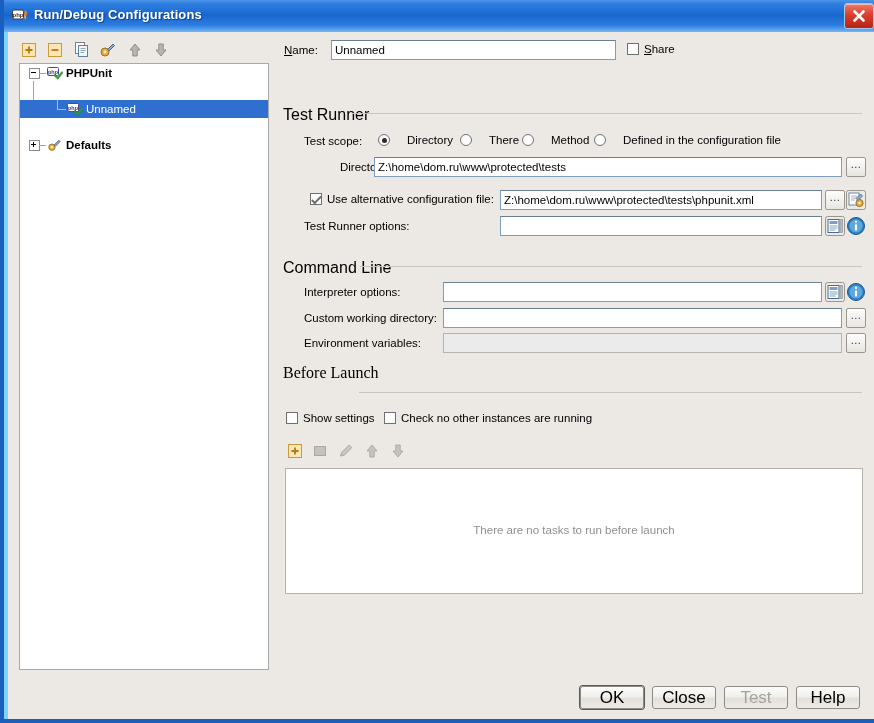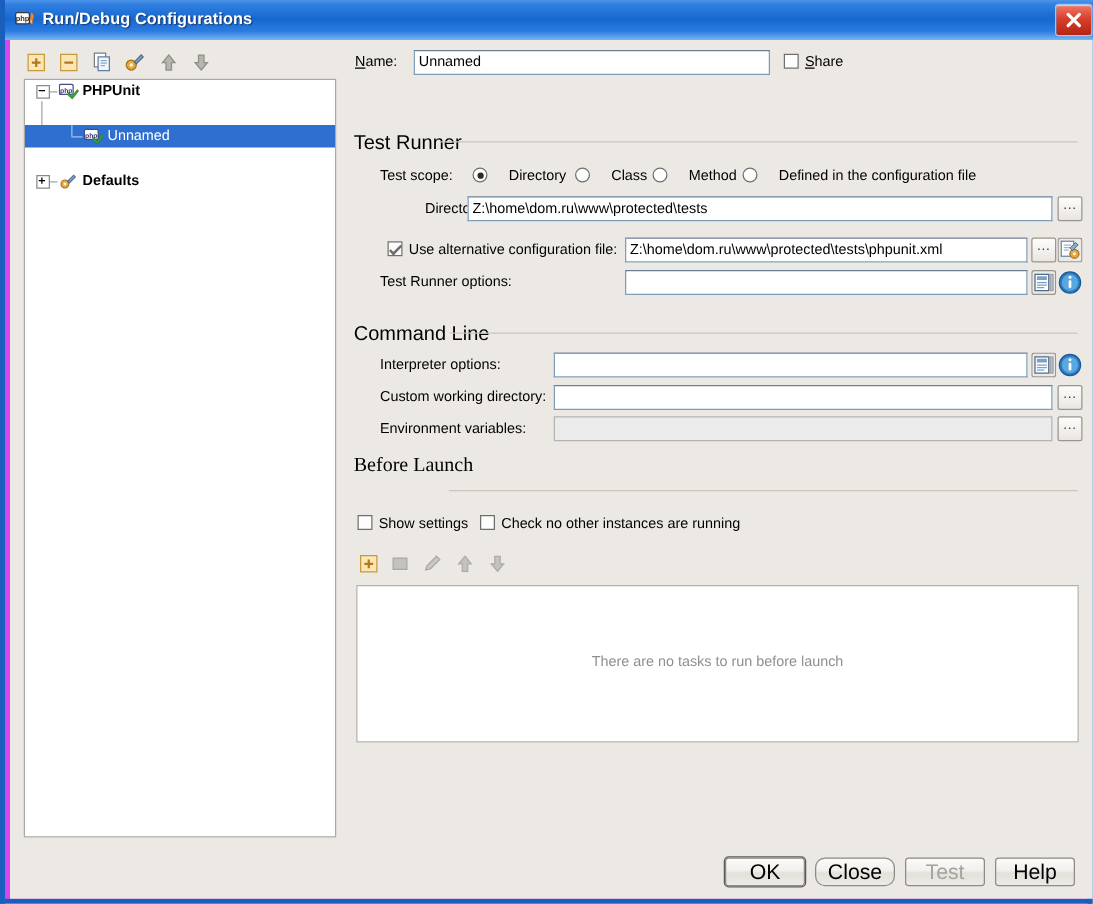--- a/index.html
+++ b/index.html
@@ -10,21 +10,21 @@
     width: 874px; height: 723px;
     font-family: "Liberation Sans", sans-serif;
     font-size: 11.5px;
     color: #000;
     overflow: hidden;
   }
   .window {
     position: absolute; left: 0; top: 0;
     width: 874px; height: 723px;
     box-sizing: border-box;
-    background: #d946ef;
+    background: #7dd3fc;
     border: 1px solid #1b5fbe;
     border-left-width: 4px; border-right-width: 4px; border-bottom-width: 4px;
     border-top-width: 0;
     background-clip: padding-box;
     padding-left: 34px;
   }
   
   .titlebar {
     position: absolute; left: 0; top: 0; width: 874px; height: 32px;
     background: linear-gradient(to bottom, #4d95e8 0%, #2f7ee0 12%, #1867cf 48%, #2b7ce0 78%, #75b5f2 100%);
@@ -301,21 +301,21 @@
       </div>
 
       <div class="grp-title" style="left:9px; top:74px;">Test Runner</div>
       <div class="grp-line" style="left:78px; top:81px; width:510px;"></div>
 
       <div class="lbl" style="left:30px; top:103px;">Test scope:</div>
       <div class="radio-wrap" style="left:104px; top:102px;">
         <span class="radio on"></span><span class="rl">Directory</span>
       </div>
       <div class="radio-wrap" style="left:186px; top:102px;">
-        <span class="radio"></span><span class="rl">Class</span>
+        <span class="radio"></span><span class="rl">There</span>
       </div>
       <div class="radio-wrap" style="left:248px; top:102px;">
         <span class="radio"></span><span class="rl">Method</span>
       </div>
       <div class="radio-wrap" style="left:320px; top:102px;">
         <span class="radio"></span><span class="rl">Defined in the configuration file</span>
       </div>
 
       <div class="lbl" style="left:30px; top:129px;margin-left:36px;">Directory:</div>
       <input class="txt" style="left: 100px; top: 125px; width: 468px;" value="Z:\home\dom.ru\www\protected\tests">
@@ -428,19 +428,19 @@
       </div>
 
       <div class="bl-box" style="left:11px; top:436px; width:578px; height:126px;">
         <div class="bl-empty" style="top:55px;">There are no tasks to run before launch</div>
       </div>
 
     </div>
 
     <div class="btm">
       <div class="btn default" style="left:572px; top:11px;">OK</div>
-      <div class="btn" style="left:644px; top:11px;border-radius:8px;">Close</div>
+      <div class="btn" style="left:644px; top:11px;">Close</div>
       <div class="btn disabled" style="left:716px; top:11px;">Test</div>
       <div class="btn" style="left:788px; top:11px;">Help</div>
     </div>
 
   </div>
 </div>
 
 </body></html>

